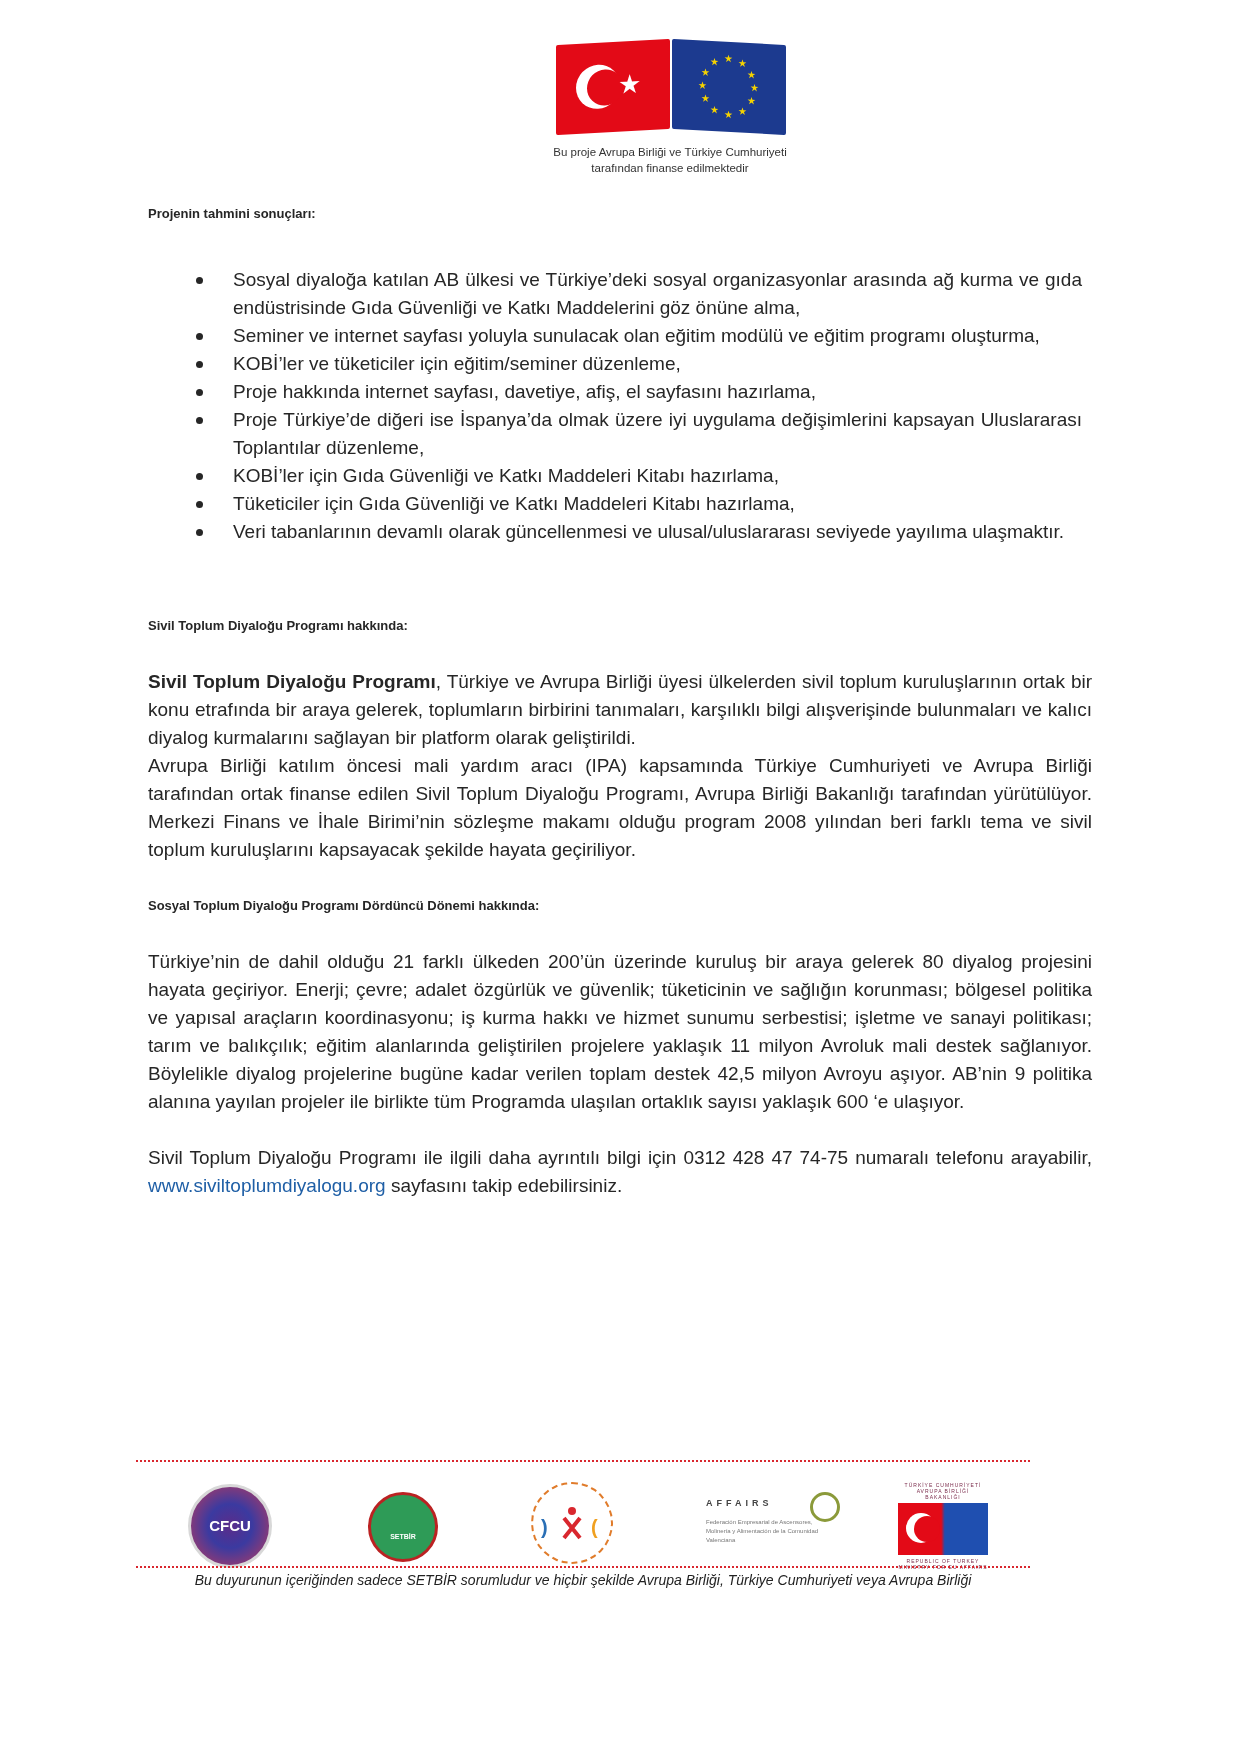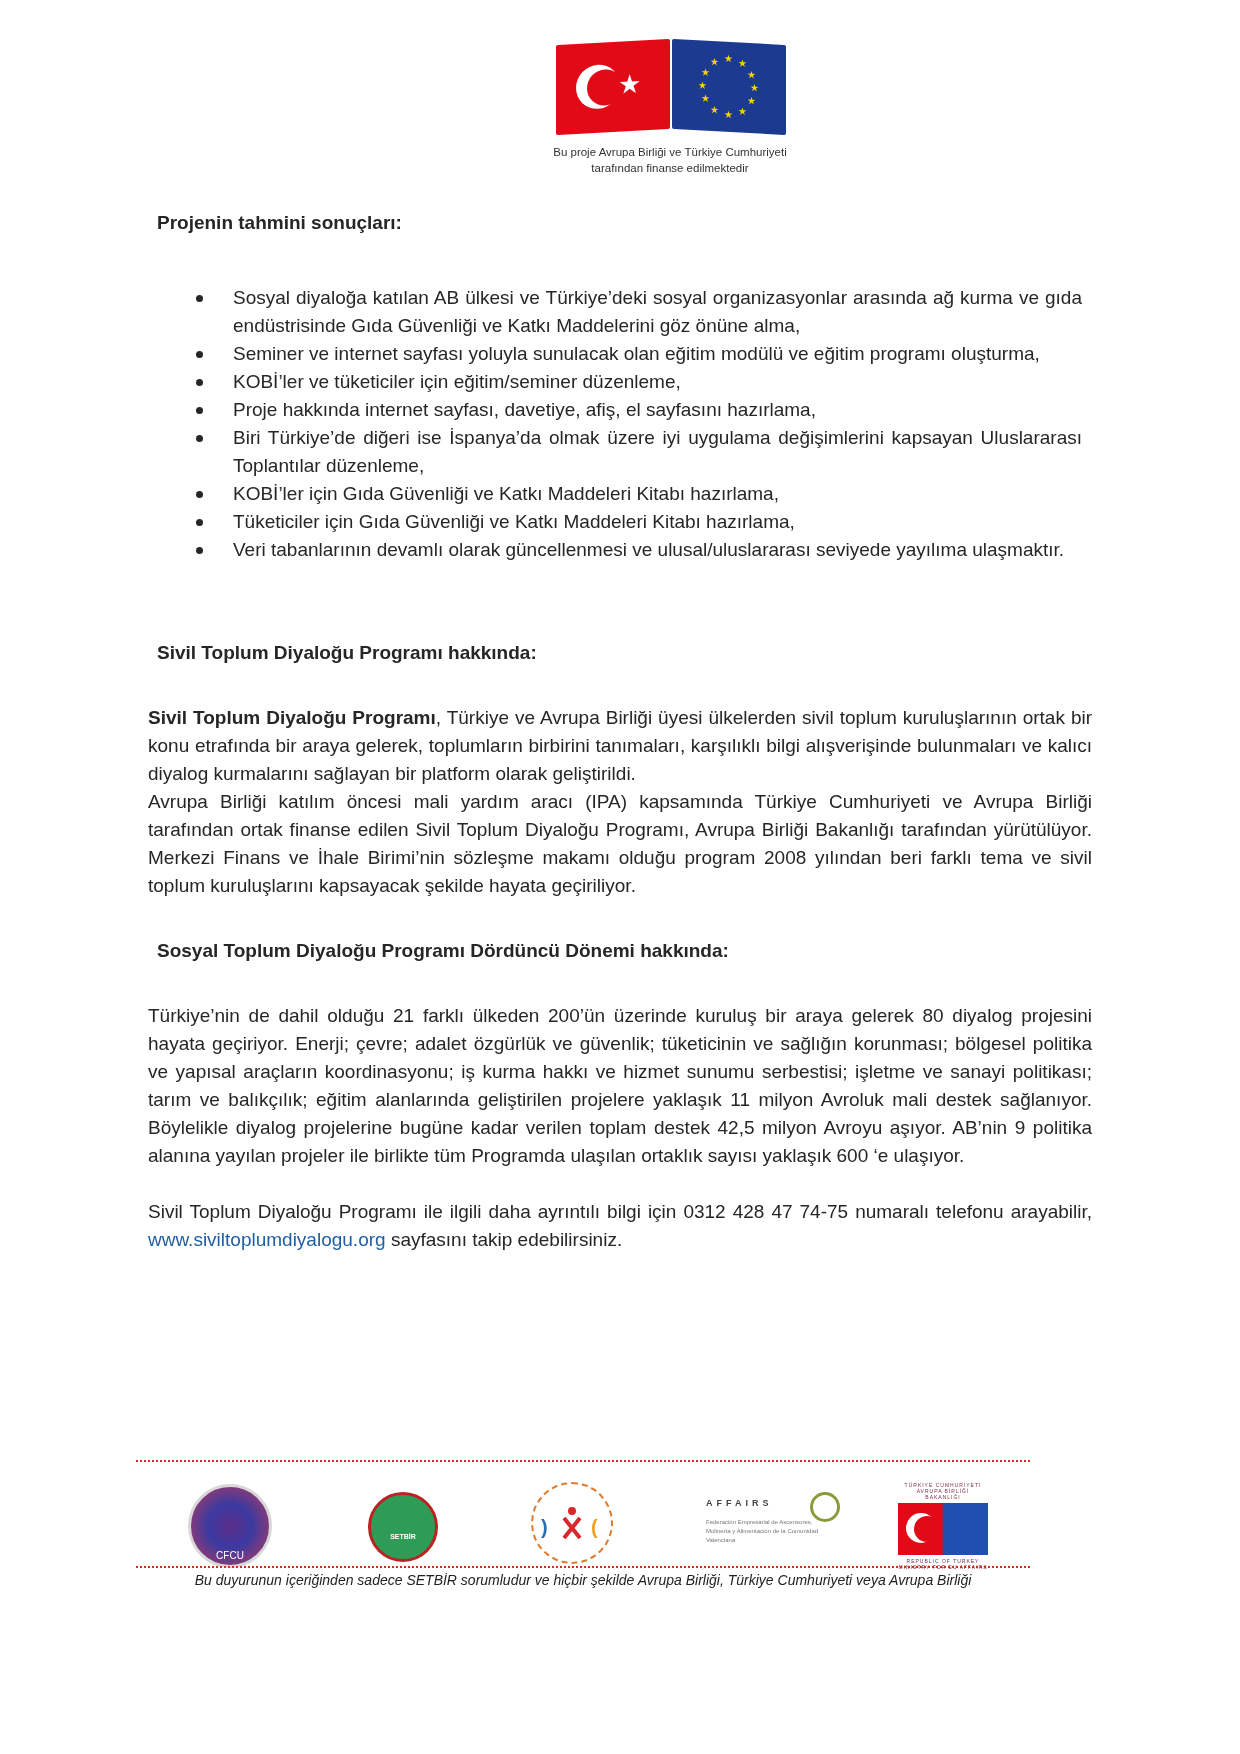--- a/index.html
+++ b/index.html
@@ -9,33 +9,33 @@
   .flag { position: absolute; top: 0; width: 114px; height: 90px; }
   .flag-tr { left: 0; background: #e30a17; transform: skewY(-3deg); border-radius: 2px; }
   .flag-eu { left: 116px; background: #1c3a8f; transform: skewY(3deg); border-radius: 2px; }
   .crescent-outer { position: absolute; left: 20px; top: 22px; width: 44px; height: 44px; border-radius: 50%; background: #fff; }
   .crescent-inner { position: absolute; left: 31px; top: 27px; width: 36px; height: 36px; border-radius: 50%; background: #e30a17; }
   .tr-star { position: absolute; left: 62px; top: 30px; color: #fff; font-size: 26px; line-height: 1; }
   .eu-star { position: absolute; color: #f5d200; font-size: 10px; line-height: 1; }
   .header-caption { position: absolute; left: 480px; top: 144px; width: 380px; text-align: center;
                     font-size: 11.5px; line-height: 16px; color: #333; }
   .content { position: absolute; left: 148px; top: 200px; width: 944px; font-size: 19px; line-height: 28px; }
-  .heading { font-weight: bold; font-size: 19px; margin: 9px; }
+  .heading { font-weight: bold; font-size: 13px; margin: 0; }
   .bullets { list-style: none; margin: 10px; padding: 0; }
   .bullets li { position: relative; padding-left: 75px; text-align: justify; }
   .bullets li .dot { position: absolute; left: 38px; top: 11px; width: 7px; height: 7px; border-radius: 50%; background: #262626; }
   p { margin: 0; text-align: justify; }
   .link { color: #1f5fa6; text-decoration: none; margin-top: 41px; }
   .bold { font-weight: bold; }
   .footer-rule { position: absolute; left: 136px; width: 894px; height: 0; border-top: 2px dotted #d9272e; }
   .footer-logos { position: absolute; left: 136px; top: 1480px; width: 894px; height: 86px; }
   .logo { position: absolute; top: 0; }
   .cfcu { left: 52px; top: 4px; width: 78px; height: 78px; border-radius: 50%; border: 3px solid #d8d8d8;
           background: radial-gradient(circle, #5b2c8a 0%, #3b3aa0 40%, #c23a5a 100%); }
-  .cfcu span { position: absolute; left: 0; right: 0; top: 30px; text-align: center; color: #fff; font-weight: normal; font-size: 10px; margin-top: 33px; }
+  .cfcu span { position: absolute; left: 0; right: 0; top: 30px; text-align: center; color: #fff; font-weight: bold; font-size: 15px; }
   .setbir { left: 232px; top: 12px; width: 64px; height: 64px; border-radius: 50%; border: 3px solid #b22; background: #2e9b57; }
   .setbir span { position: absolute; left: 0; right: 0; top: 38px; text-align: center; color: #fff; font-size: 7px; font-weight: bold; }
   .std { left: 395px; top: 2px; width: 82px; height: 82px; }
   .std-ring { position: absolute; inset: 0; border-radius: 50%; border: 2px dashed #e07b2a; }
   .std-fig { position: absolute; left: 30px; top: 24px; width: 22px; height: 34px; }
   .fed { left: 570px; top: 18px; width: 130px; height: 60px; font-size: 8px; color: #444; }
   .fed .name { letter-spacing: 4px; font-weight: bold; font-size: 9px; }
   .fed .sub { font-size: 6px; color: #777; line-height: 9px; margin-top: 10px; }
   .fed .ring { position: absolute; left: 104px; top: -6px; width: 24px; height: 24px; border-radius: 50%; border: 3px solid #8b9a3a; }
   .abb { left: 762px; top: 2px; width: 90px; height: 82px; }
@@ -76,21 +76,21 @@
 </div>
 
 <div class="content">
   <h2 class="heading">Projenin tahmini sonuçları:</h2>
   <div style="height:28px"></div>
   <ul class="bullets">
     <li><span class="dot"></span><span>Sosyal diyaloğa katılan AB ülkesi ve Türkiye’deki sosyal organizasyonlar arasında ağ kurma ve gıda endüstrisinde Gıda Güvenliği ve Katkı Maddelerini göz önüne alma,</span></li>
     <li><span class="dot"></span><span>Seminer ve internet sayfası yoluyla sunulacak olan eğitim modülü ve eğitim programı oluşturma,</span></li>
     <li><span class="dot"></span><span>KOBİ’ler ve tüketiciler için eğitim/seminer düzenleme,</span></li>
     <li><span class="dot"></span><span>Proje hakkında internet sayfası, davetiye, afiş, el sayfasını hazırlama,</span></li>
-    <li><span class="dot"></span><span>Biri Türkiye’de diğeri ise İspanya’da olmak üzere iyi uygulama değişimlerini kapsayan Uluslararası Toplantılar düzenleme,</span></li>
+    <li><span class="dot"></span><span>Proje Türkiye’de diğeri ise İspanya’da olmak üzere iyi uygulama değişimlerini kapsayan Uluslararası Toplantılar düzenleme,</span></li>
     <li><span class="dot"></span><span>KOBİ’ler için Gıda Güvenliği ve Katkı Maddeleri Kitabı hazırlama,</span></li>
     <li><span class="dot"></span><span>Tüketiciler için Gıda Güvenliği ve Katkı Maddeleri Kitabı hazırlama,</span></li>
     <li><span class="dot"></span><span>Veri tabanlarının devamlı olarak güncellenmesi ve ulusal/uluslararası seviyede yayılıma ulaşmaktır.</span></li>
   </ul>
 
   <div style="height:56px"></div>
   <h2 class="heading">Sivil Toplum Diyaloğu Programı hakkında:</h2>
   <div style="height:28px"></div>
   <p><span class="bold">Sivil Toplum Diyaloğu Programı</span><span>, Türkiye ve Avrupa Birliği üyesi ülkelerden sivil toplum kuruluşlarının ortak bir konu etrafında bir araya gelerek, toplumların birbirini tanımaları, karşılıklı bilgi alışverişinde bulunmaları ve kalıcı diyalog kurmalarını sağlayan bir platform olarak geliştirildi.</span></p>
   <p>Avrupa Birliği katılım öncesi mali yardım aracı (IPA) kapsamında Türkiye Cumhuriyeti ve Avrupa Birliği tarafından ortak finanse edilen Sivil Toplum Diyaloğu Programı, Avrupa Birliği Bakanlığı tarafından yürütülüyor. Merkezi Finans ve İhale Birimi’nin sözleşme makamı olduğu program 2008 yılından beri farklı tema ve sivil toplum kuruluşlarını kapsayacak şekilde hayata geçiriliyor.</p>

